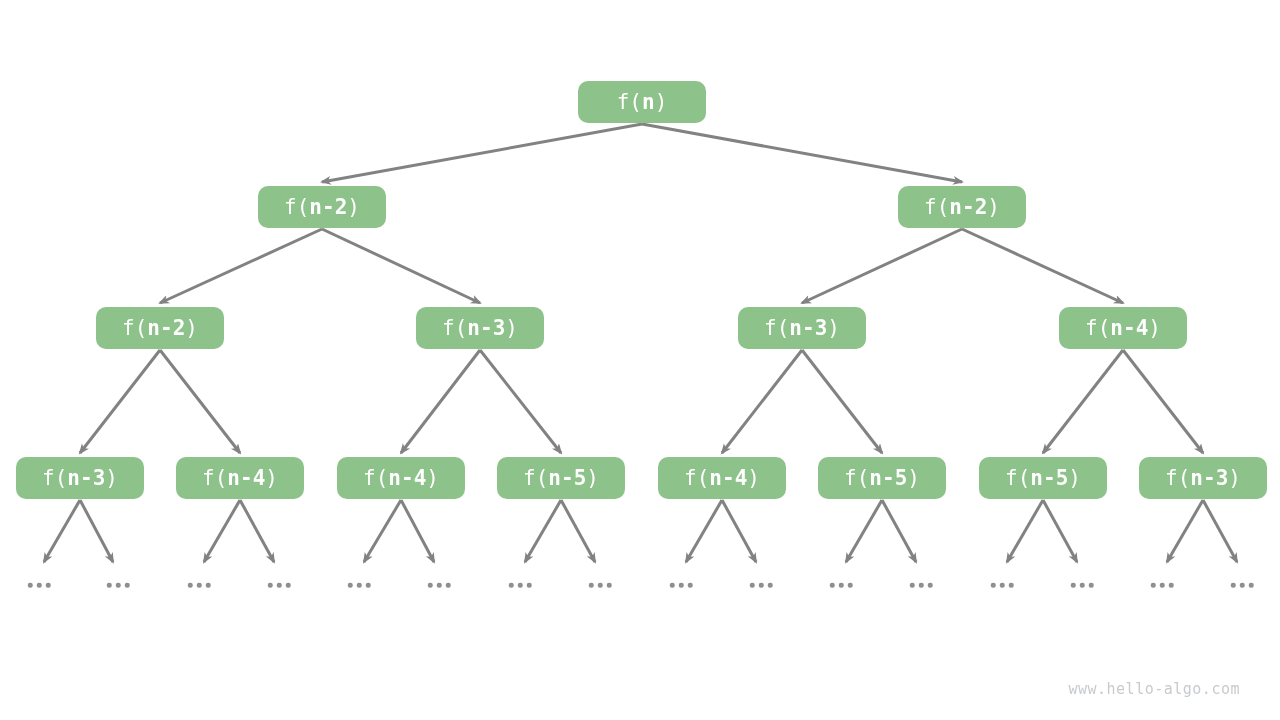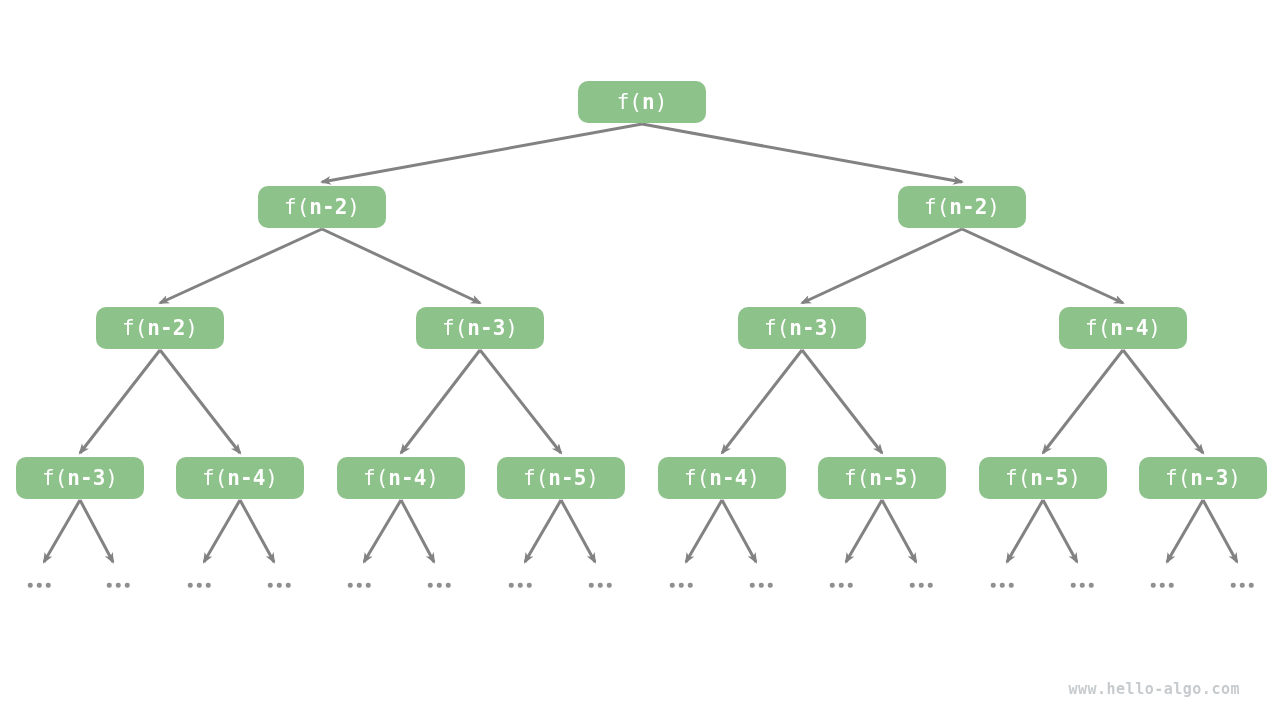--- a/index.html
+++ b/index.html
@@ -47,21 +47,20 @@
     border-radius: 50%;
     background: var(--dot);
   }
   .watermark {
     position: absolute;
     right: 40px;
     bottom: 22px;
     font-size: 15px;
     letter-spacing: 0.5px;
     color: var(--wm);
-    font-weight: bold;
   }
 </style>
 </head>
 <body>
 
 <div id="canvas" style="--bg: #ffffff; --node-fill: #8dc28a; --node-text: #ffffff; --arrow: #828282; --dot: #8f8f8f; --wm: #c7cbce;">
   <svg id="edge-layer" width="1280" height="720">
     <defs>
       <marker id="ah" markerWidth="14" markerHeight="12" refX="9" refY="4.5" orient="auto" markerUnits="userSpaceOnUse">
         <path d="M0,0 L11,4.5 L0,9 L3,4.5 Z"></path>

